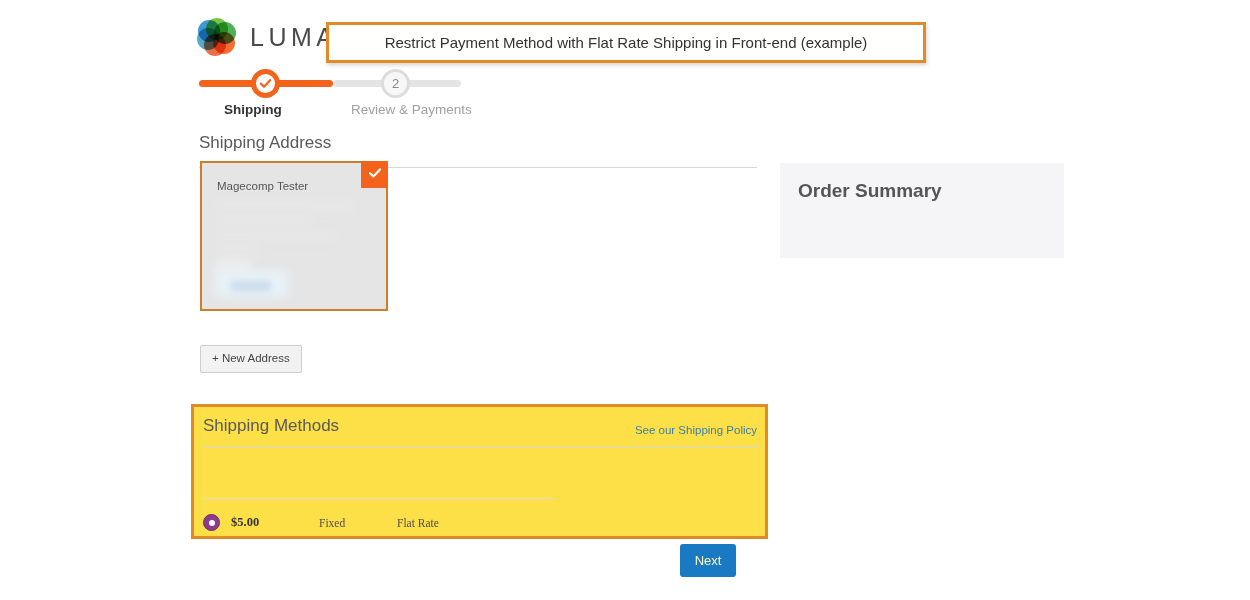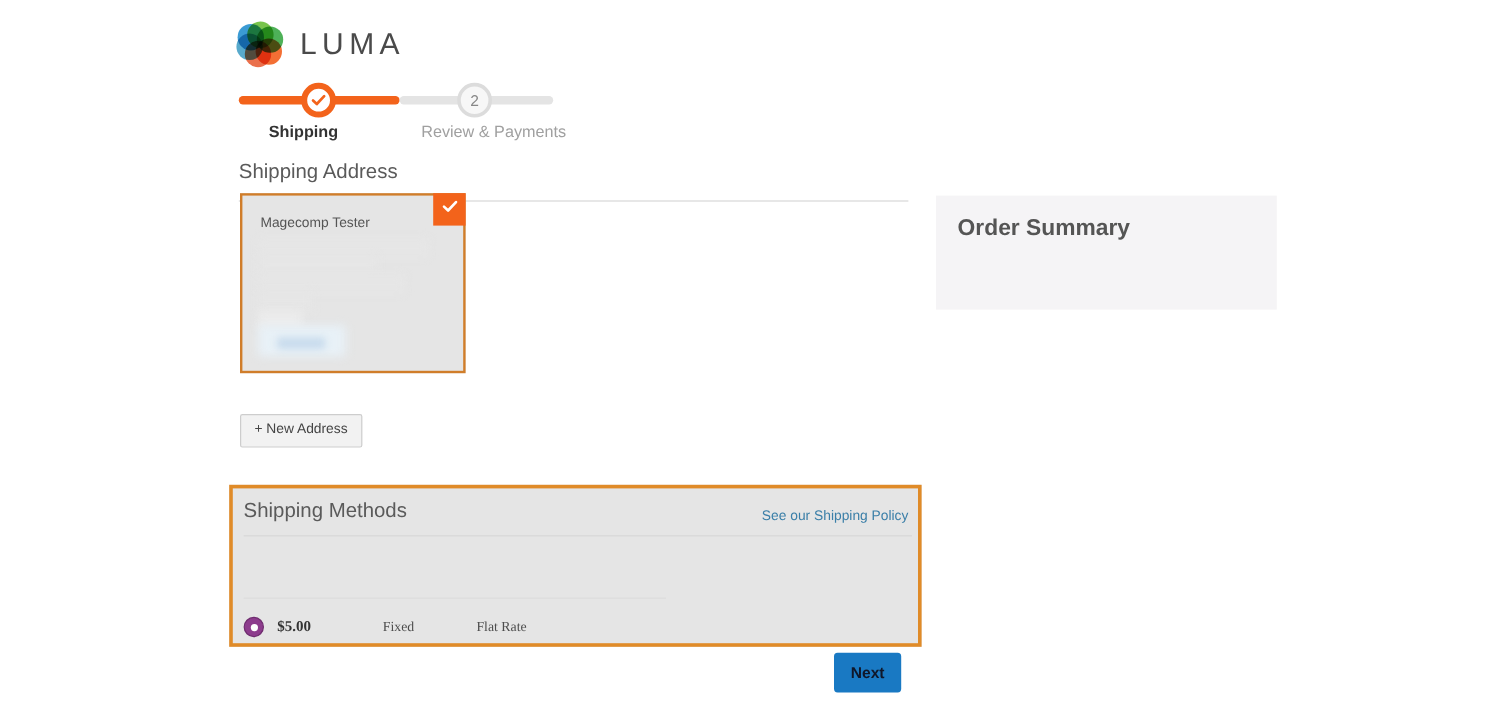--- a/index.html
+++ b/index.html
@@ -132,21 +132,21 @@
     position: absolute; left: 19px; top: 53px; width: 247px; height: 28px;
     border-bottom: 1px solid #d3d2d6;
     display: flex; align-items: center; justify-content: space-between;
   }
   .os-row-label { font-size: 12.5px; color: #575757; }
   .chev { width: 13px; height: 13px; }
 
   
   .ship-methods {
     position: absolute; left: 191px; top: 404px; width: 577px; height: 135px;
-    border: 3px solid #e08b28; background: #e5e5e5;
+    border: 3px solid #e08b28; background: #fde047;
   }
   #ship-meth-title { position: absolute; left: 9px; top: 9px; }
   .policy-link {
     position: absolute; right: 8px; top: 17px;
     font-size: 11.5px; color: #3b7fa8; text-decoration: none; cursor: pointer;
   }
   #ship-meth-rule { position: absolute; left: 9px; top: 39px; width: 557px; }
 
   .method-row {
     position: absolute; left: 9px; width: 545px; height: 48px;
@@ -166,44 +166,47 @@
   }
   .radio-selected i {
     width: 6px; height: 6px; border-radius: 50%; background: #ffffff; display: block;
   }
   .cell-price { width: 88px; font-size: 12.5px; color: #333333; font-weight: 700; }
   .cell-carrier { width: 78px; font-size: 11.5px; color: #4d4d4d; }
   .cell-method { font-size: 11.5px; color: #4d4d4d; }
 
   
   .next-btn {
-    position: absolute; left: 695px; top: 544px; width: 56px; height: 33px;
-    background: #1979c3; color: #0f172a; border: none; border-radius: 3px;
+    position: absolute; left: 680px; top: 544px; width: 56px; height: 33px;
+    background: #1979c3; color: #fef9c3; border: none; border-radius: 3px;
     font-size: 13px; font-family: "Liberation Sans", sans-serif;
-    cursor: pointer; display: flex; align-items: center; justify-content: center; font-weight: bold;
+    cursor: pointer; display: flex; align-items: center; justify-content: center;
   }
 </style>
 </head>
 <body>
 
 <div id="page">
 
   <div class="logo-wrap">
     <div class="logo-mark">
       <span class="lc1"></span>
         <span class="lc2"></span>
         <span class="lc3"></span>
       <span class="lc4"></span>
         <span class="lc5"></span>
         <span class="lc6"></span>
       <span class="logo-hole"></span>
     </div>
     <div class="logo-text">LUMA</div>
   </div>
 
+  <div class="banner">
+    <div class="banner-text">Restrict Payment Method with Flat Rate Shipping in Front-end (example)</div>
+  </div>
 
   <div class="progress">
     <div class="bar bar-done"></div>
     <div class="bar bar-todo"></div>
 
     <div class="step-dot dot-active">
       <span>
         <svg width="13" height="13" viewBox="0 0 14 14" aria-hidden="true">
           <path d="M2 7.2 L5.4 10.4 L12 3.4" fill="none" stroke="#f3631b" stroke-width="2.4" stroke-linecap="round" stroke-linejoin="round"></path>
         </svg>

